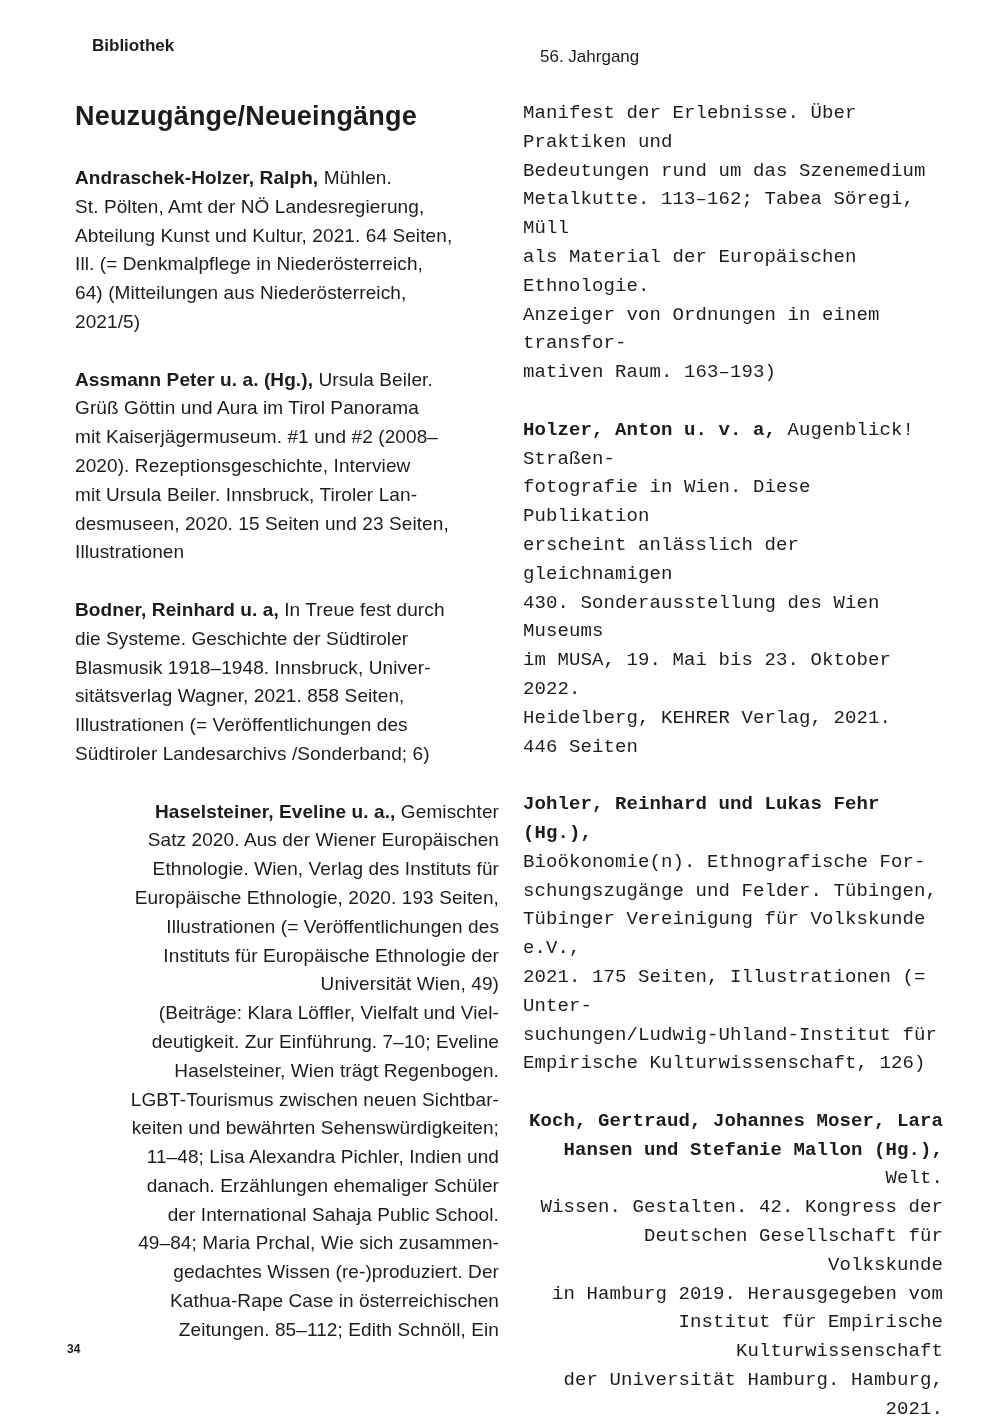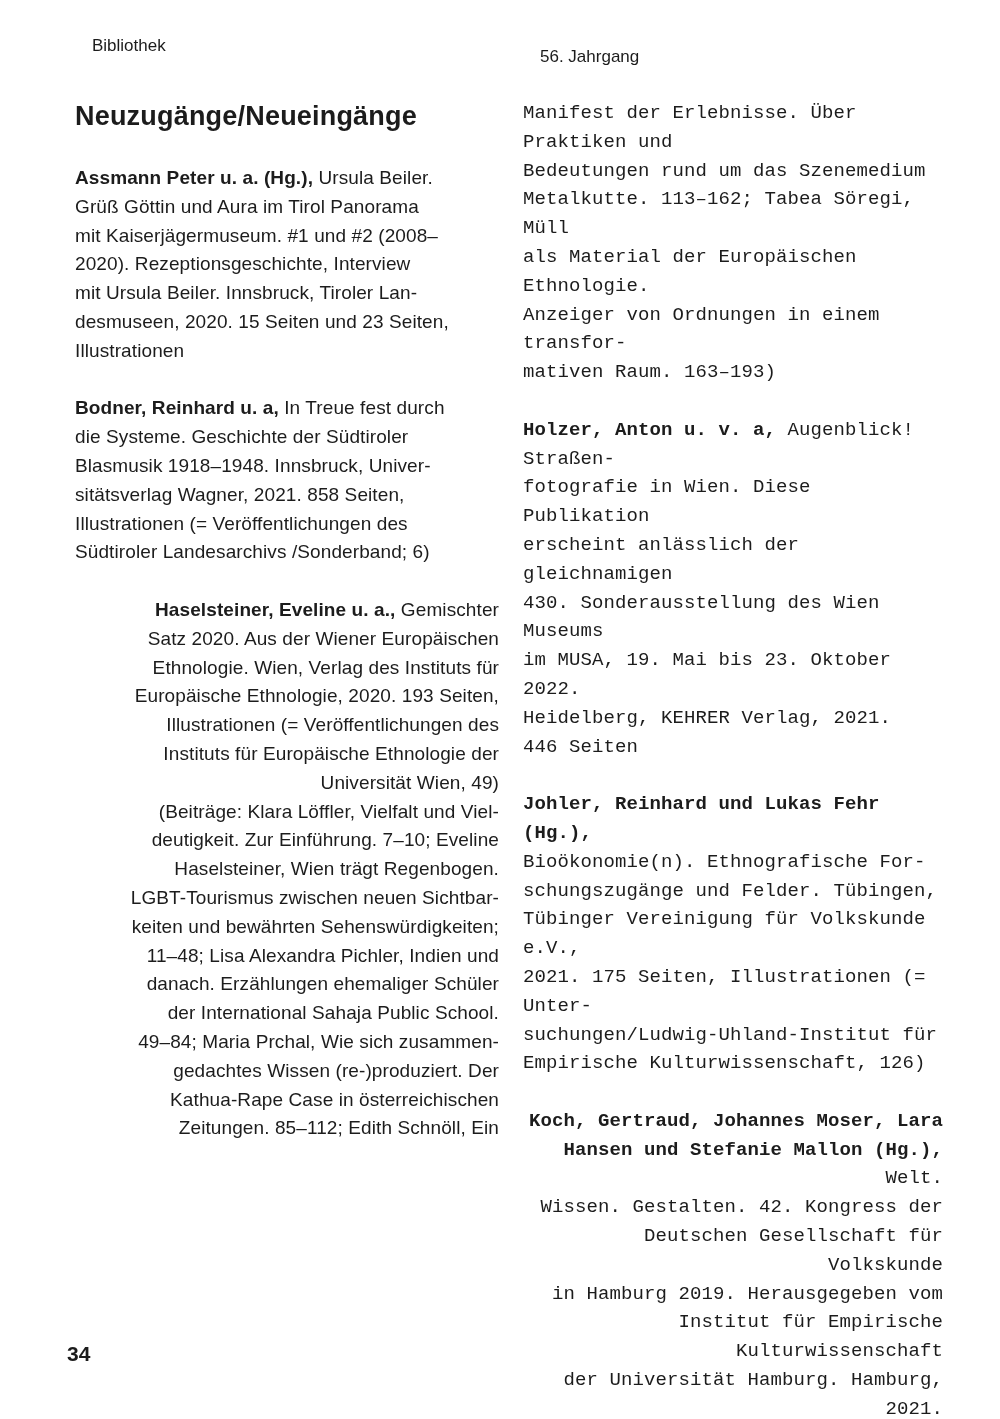--- a/index.html
+++ b/index.html
@@ -21,21 +21,21 @@
     top: 36px;
     left: 0;
     width: 100%;
     font-size: 17px;
     line-height: 20px;
   }
   .running-head .section {
     position: absolute;
     left: 92px;
     top: 0;
-    font-weight: 400;
+    font-weight: 700;
   }
   .running-head .volume {
     position: absolute;
     left: 540px;
     top: 11px;
     font-weight: 400;
   }
   .content {
     position: absolute;
     top: 99px;
@@ -71,36 +71,42 @@
     margin-bottom: 0;
     text-align: right;
   }
   .entry strong {
     font-weight: 700;
   }
   .page-footer {
     position: absolute;
     left: 67px;
     top: 1342px;
-    font-size: 21px;
+    font-size: 12px;
     font-weight: 700;
   }
 </style>
 </head>
 <body>
 
 <header class="running-head">
   <span class="section">Bibliothek</span>
   <span class="volume">56. Jahrgang</span>
 </header>
 
 <main class="content">
   <div class="col-left">
     <h1 class="page-title">Neuzugänge/Neueingänge</h1>
     <div id="left-entries">
+        <p class="entry"><strong>Andraschek-Holzer, Ralph,</strong> <span>Mühlen.
+St. Pölten, Amt der NÖ Landesregierung,
+Abteilung Kunst und Kultur, 2021. 64 Seiten,
+Ill. (= Denkmalpflege in Niederösterreich,
+64) (Mitteilungen aus Niederösterreich,
+2021/5)</span></p>
         <p class="entry"><strong>Assmann Peter u. a. (Hg.),</strong> <span>Ursula Beiler.
 Grüß Göttin und Aura im Tirol Panorama
 mit Kaiserjägermuseum. #1 und #2 (2008–
 2020). Rezeptionsgeschichte, Interview
 mit Ursula Beiler. Innsbruck, Tiroler Lan-
 desmuseen, 2020. 15 Seiten und 23 Seiten,
 Illustrationen</span></p>
         <p class="entry"><strong>Bodner, Reinhard u. a,</strong> <span>In Treue fest durch
 die Systeme. Geschichte der Südtiroler
 Blasmusik 1918–1948. Innsbruck, Univer-

